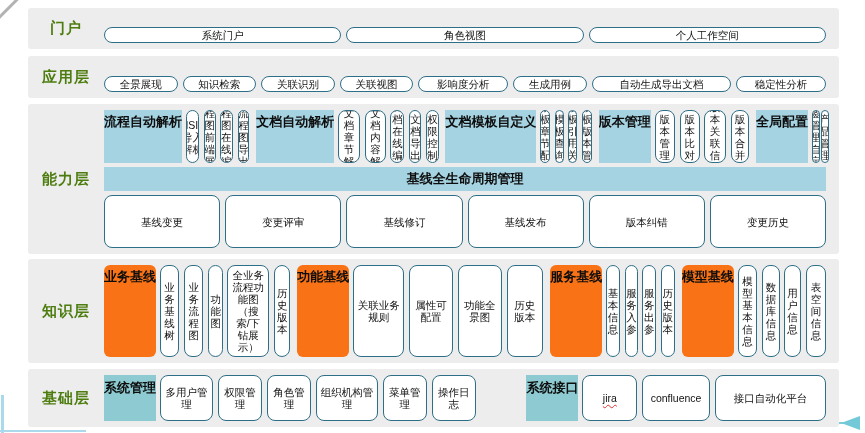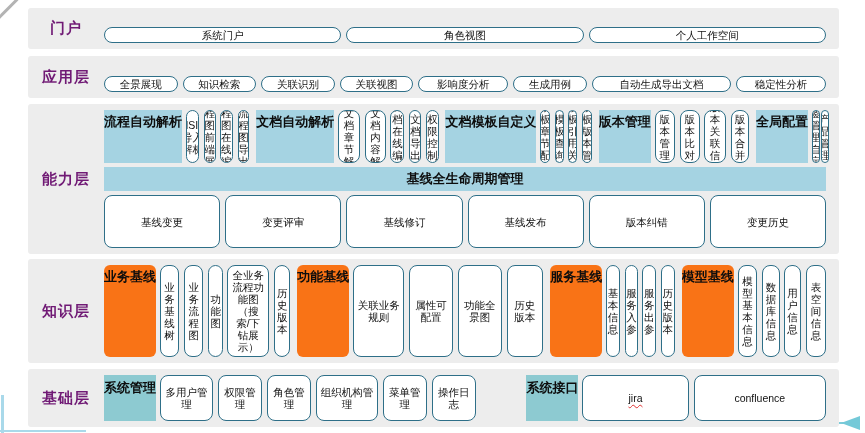--- a/index.html
+++ b/index.html
@@ -8,21 +8,21 @@
     font-family:"Liberation Sans","DejaVu Sans",sans-serif;color:#111;overflow:hidden;
   }
   
   .band{position:absolute;left:28px;width:811px;background:#ededed;border-radius:3px;display:flex;}
   .band.portal{top:8px;height:41px;}
   .band.app{top:56px;height:42px;}
   .band.cap{top:104px;height:150px;}
   .band.knw{top:259px;height:104px;}
   .band.base{top:369px;height:58px;}
   .band-label{width:76px;flex:none;display:flex;align-items:center;justify-content:center;
-    font-weight:bold;font-size:15px;letter-spacing:1px;color:#701a75;}
+    font-weight:bold;font-size:15px;letter-spacing:1px;color:#4d7c0f;}
   .band-content{flex:1;min-width:0;padding:6px 13px 6px 0;display:flex;gap:6px;}
   .portal-content,.app-content{flex-direction:row;align-items:flex-end;}
   .cap-content,.knw-content{flex-direction:column;gap:4px;}
   .base-content{flex-direction:row;justify-content:space-between;gap:40px;}
   
   .row{display:flex;gap:5px;flex:1 1 0;min-height:0;min-width:0;}
   .grp-row{display:flex;gap:7px;flex:1 1 0;min-height:0;}
   .grp{display:flex;flex-direction:row;gap:4px;flex:1 1 0;min-width:0;}
   .grp-header{text-align:center;font-weight:bold;font-size:13px;padding:3px 0;flex:none;
     color:#0d0d0d;white-space:nowrap;overflow:hidden;}
@@ -212,18 +212,19 @@
               <div class="box" style="flex-grow: 6;">组织机构管理</div>
               <div class="box" style="flex-grow: 4;">菜单管理</div>
               <div class="box" style="flex-grow: 4;">操作日志</div>
             </div>
           </div>
           <div class="grp" style="flex: 0 0 41.5%;">
             <div class="grp-header hdr-teal">系统接口</div>
             <div class="row">
               <div class="box spell" style="flex-grow: 1.5;">jira</div>
               <div class="box" style="flex-grow: 1.9;">confluence</div>
+              <div class="box" style="flex-grow: 3.3;">接口自动化平台</div>
             </div>
           </div>
         </div>
       </div>
     </div>
 </div>
 
 </body></html>

